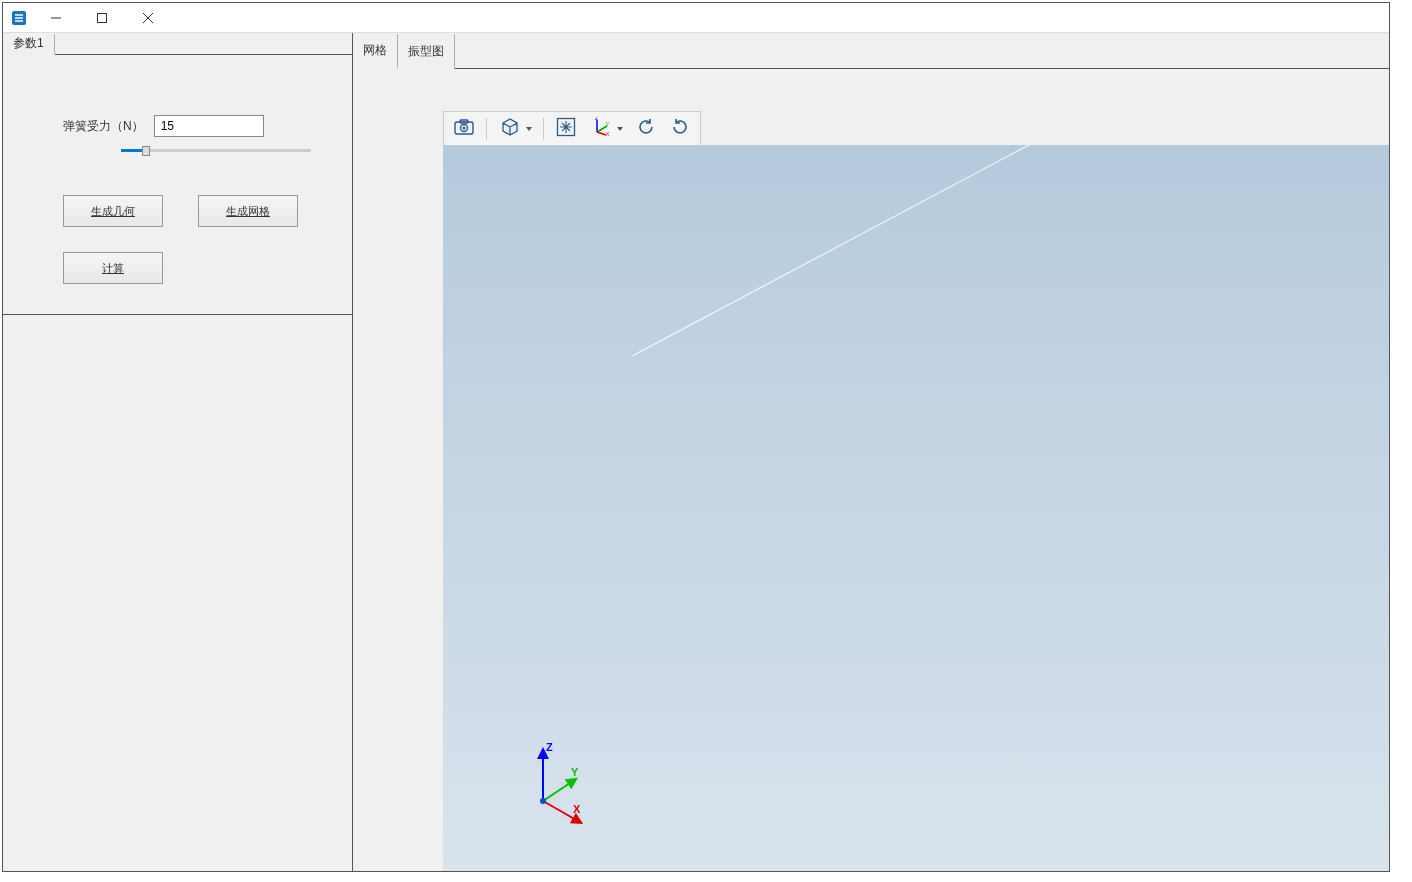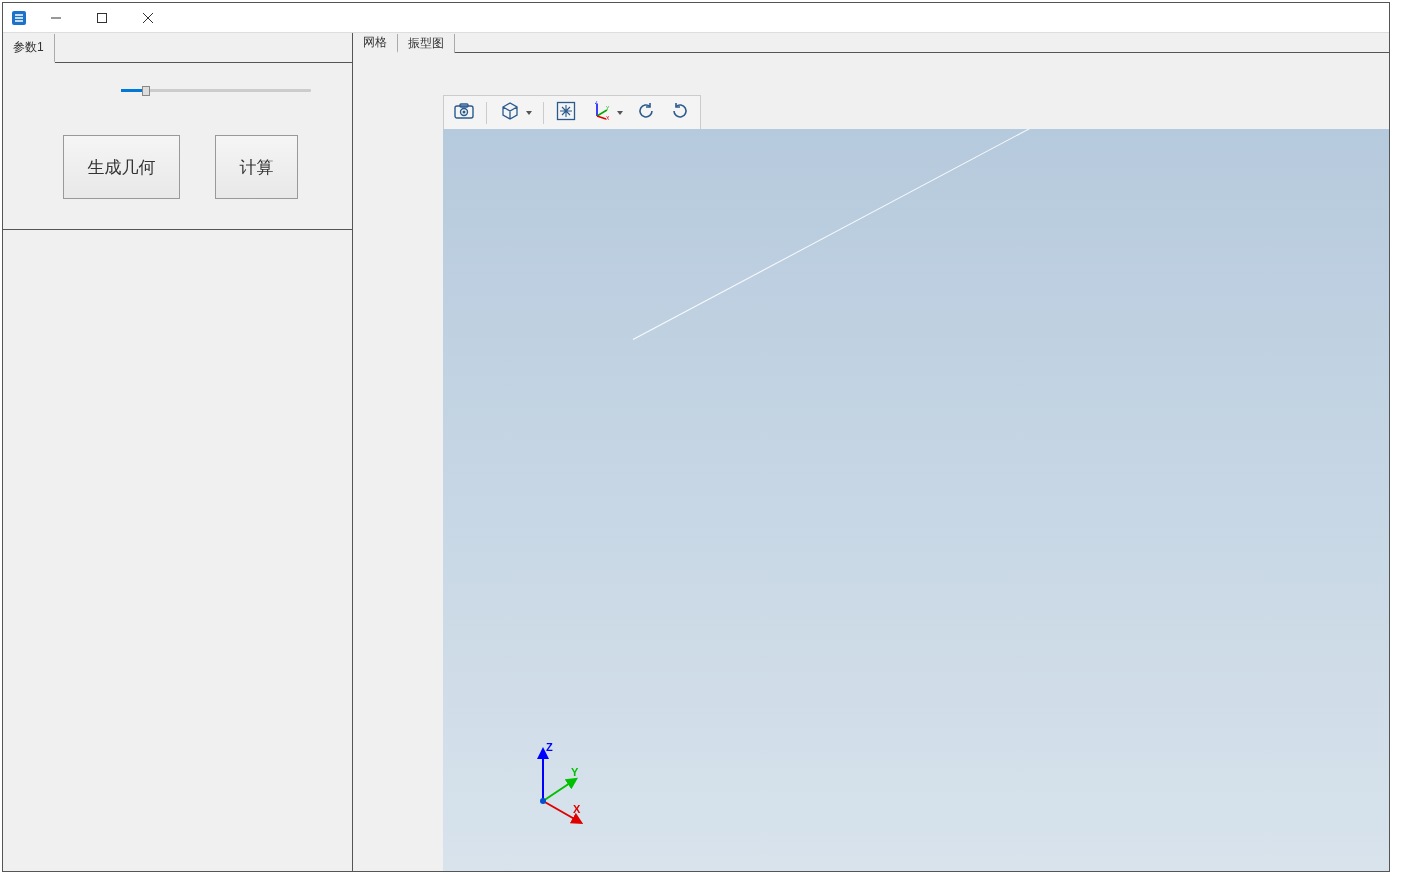--- a/index.html
+++ b/index.html
@@ -58,21 +58,21 @@
     min-height: 0;
   }
   .left-panel {
     width: 350px;
     border-right: 1px solid #555;
     display: flex;
     flex-direction: column;
     background: #f0f0f0;
   }
   .left-tabs {
-    height: 30px;
+    height: 22px;
     display: flex;
     align-items: stretch;
     background: #f0f0f0;
     border-bottom: 1px solid #555;
   }
   .left-tab {
     padding: 0 10px;
     border-right: 1px solid #aaa;
     border-bottom: 2px solid #f0f0f0;
     display: flex;
@@ -134,37 +134,38 @@
     border: 1px solid #888;
   }
   .btn-grid {
     display: grid;
     grid-template-columns: auto auto;
     gap: 25px 35px;
     margin: 38px 0 0 50px;
     width: 235px;
   }
   .action-btn {
-    height: 64px;
+    height: 32px;
     border: 1px solid #999;
     background: linear-gradient(#f5f5f5, #e8e8e8);
-    font-size: 17px;
+    font-size: 11px;
     display: flex;
     align-items: center;
     justify-content: center;
     cursor: pointer;
+    text-decoration: underline;
   }
   .right-panel {
     flex: 1;
     display: flex;
     flex-direction: column;
     background: #f0f0f0;
   }
   .right-tabs {
-    height: 20px;
+    height: 36px;
     display: flex;
     align-items: stretch;
     border-bottom: 1px solid #555;
   }
   .right-tab {
     padding: 0 10px;
     border-right: 1px solid #aaa;
     display: flex;
     align-items: center;
     font-size: 12px;
@@ -277,27 +278,32 @@
     </div>
   </div>
 
   <div class="content">
 
     <div class="left-panel">
       <div class="left-tabs">
         <div class="left-tab">参数1</div>
       </div>
       <div class="left-upper">
+        <div class="param-row">
+          <span class="param-label">弹簧受力（N）</span>
+          <input class="param-input" value="15" style="">
+        </div>
         <div class="slider-wrap">
           <div class="slider-track"></div>
           <div class="slider-fill"></div>
           <div class="slider-thumb"></div>
         </div>
         <div class="btn-grid">
           <div class="action-btn">生成几何</div>
+          <div class="action-btn">生成网格</div>
           <div class="action-btn">计算</div>
         </div>
       </div>
       <div style="flex:1;"></div>
     </div>
 
     <div class="right-panel">
       <div class="right-tabs">
         <div class="right-tab active">网格</div>
         <div class="right-tab">振型图</div>

